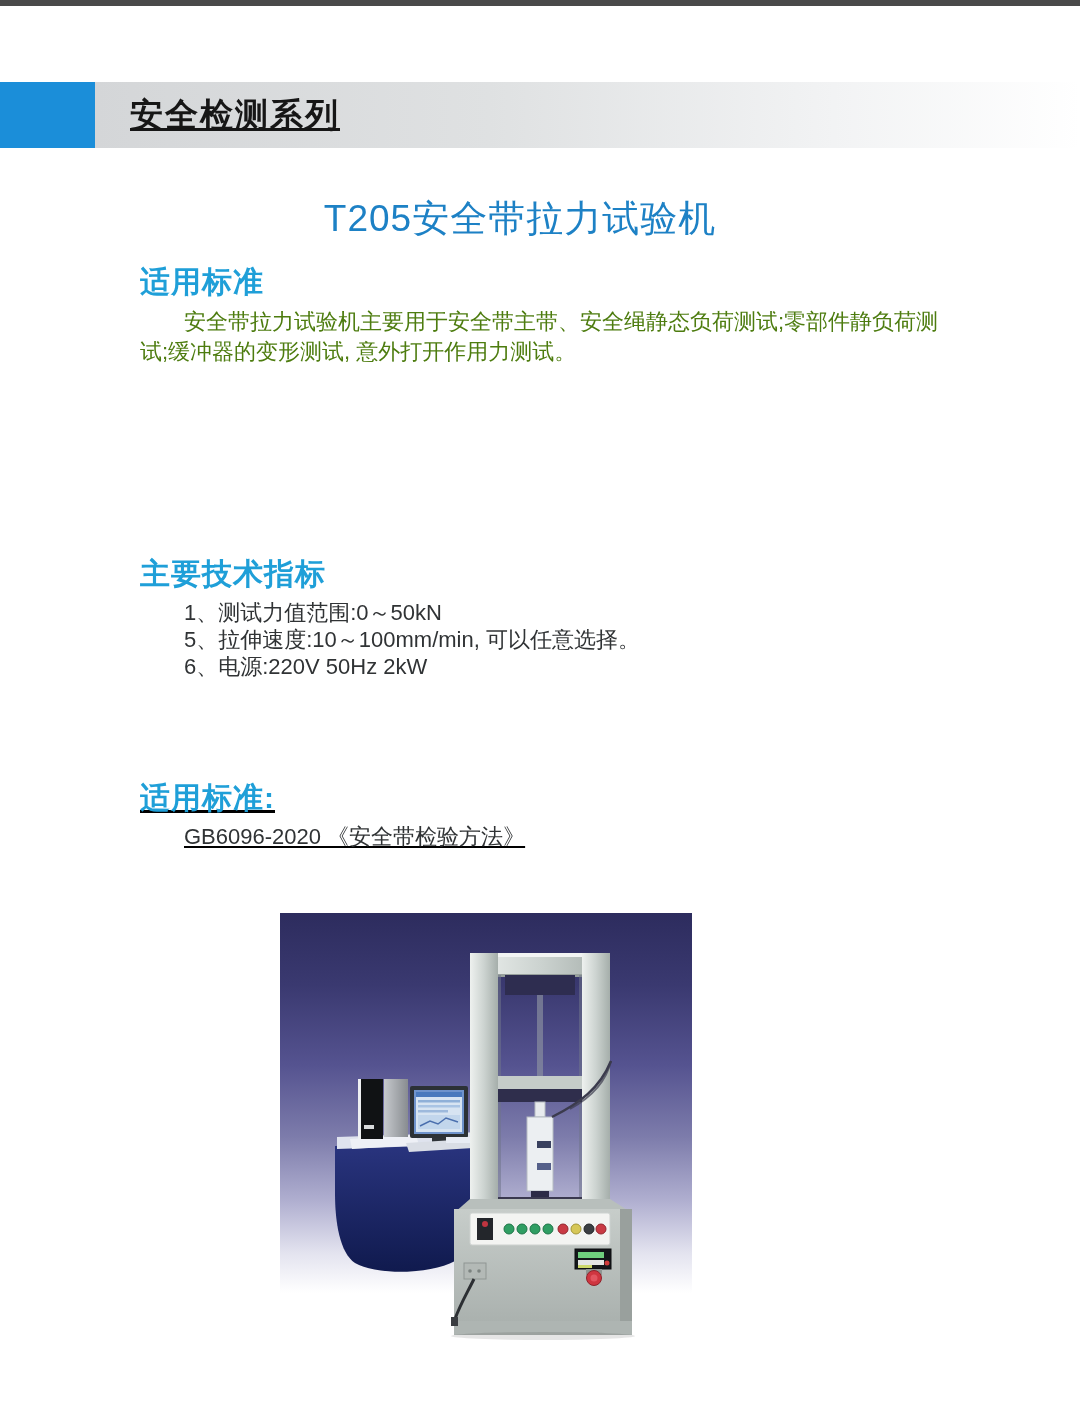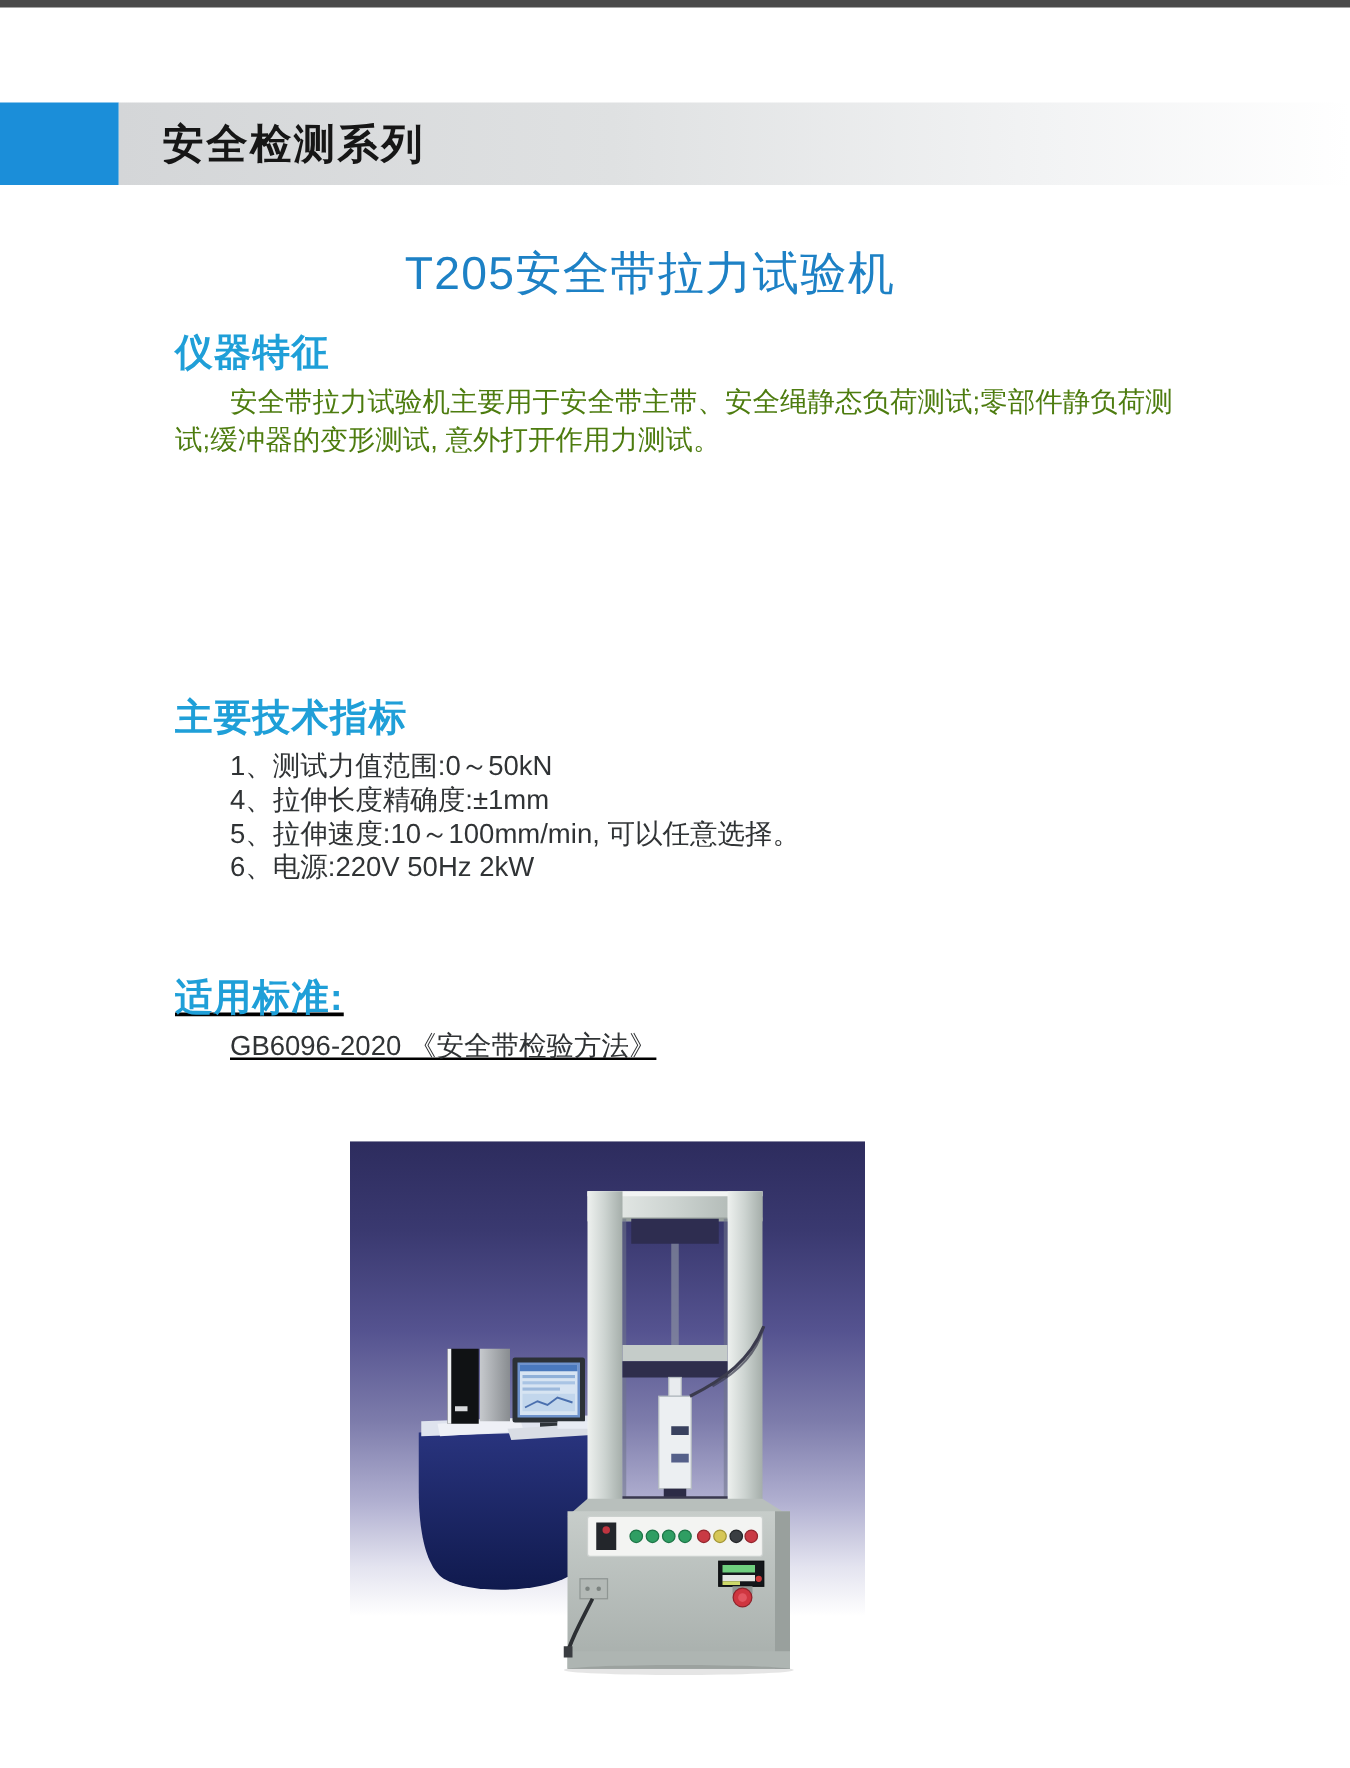--- a/index.html
+++ b/index.html
@@ -6,21 +6,21 @@
   body{font-family:"Liberation Sans","DejaVu Sans",sans-serif;}
   .page{position:relative;width:1080px;height:1414px;background:#ffffff;overflow:hidden;margin:0 auto;}
 
   .top-bar{position:absolute;top:0;left:0;width:1080px;height:6px;background:#4a4a4a;}
 
   .band{position:absolute;top:82px;left:0;width:1080px;height:66px;}
   .band-accent{position:absolute;top:0;left:0;width:95px;height:66px;background:#1b8ed9;}
   .band-bg{position:absolute;top:0;left:95px;right:0;height:66px;
     background:linear-gradient(90deg,#d4d6d8 0%,#dfe1e2 40%,#f2f3f4 75%,#ffffff 100%);
     display:flex;align-items:center;padding-left:35px;box-sizing:border-box;}
-  .band-label{margin:0;font-size:33px;font-weight:bold;color:#161616;letter-spacing:2px;}
+  .band-label{margin:0;font-size:33px;font-weight:bold;color:#161616;letter-spacing:2px;text-decoration:underline;}
 
   .doc-title{position:absolute;top:194px;left:0;width:1040px;margin:0;text-align:center;
     font-size:37px;font-weight:normal;color:#1d81c5;letter-spacing:1px;}
 
   .sec{position:absolute;left:140px;width:812px;}
   .sec h3{margin:0;font-size:30px;font-weight:bold;color:#1f9fd8;letter-spacing:1px;}
   .sec-usage{top:262px;}
   .sec-usage p{margin:4px 0 0;text-indent:2em;font-size:22px;line-height:30px;color:#4d7c0f;}
   .sec-features{top:384px;}
   .sec-specs{top:554px;}
@@ -41,30 +41,29 @@
   <header class="band">
     <div class="band-accent"></div>
     <div class="band-bg">
       <h1 class="band-label">安全检测系列</h1>
     </div>
   </header>
 
   <h2 class="doc-title">T205安全带拉力试验机</h2>
 
   <section class="sec sec-usage">
-    <h3>仪器特征</h3>
+    <h3>适用标准</h3>
     <p>安全带拉力试验机主要用于安全带主带、安全绳静态负荷测试;零部件静负荷测试;缓冲器的变形测试, 意外打开作用力测试。</p>
   </section>
 
 
   <section class="sec sec-specs">
     <h3>主要技术指标</h3>
     <ul>
       <li>1、测试力值范围:0～50kN</li>
-      <li>4、拉伸长度精确度:±1mm</li>
       <li>5、拉伸速度:10～100mm/min, 可以任意选择。</li>
       <li>6、电源:220V 50Hz 2kW</li>
     </ul>
   </section>
 
   <section class="sec sec-standards">
     <h3>适用标准:</h3>
     <ul>
       <li>GB6096-2020 《安全带检验方法》</li>
     </ul>

